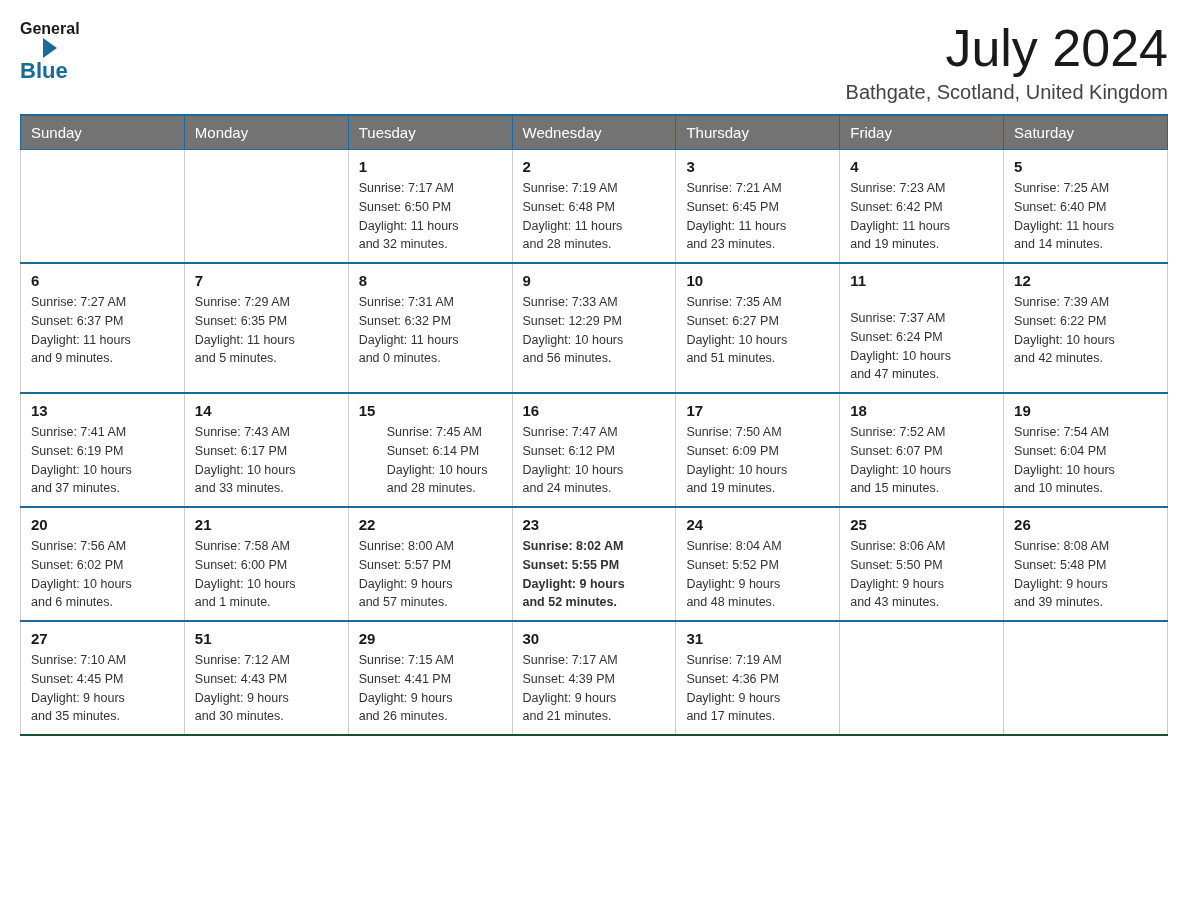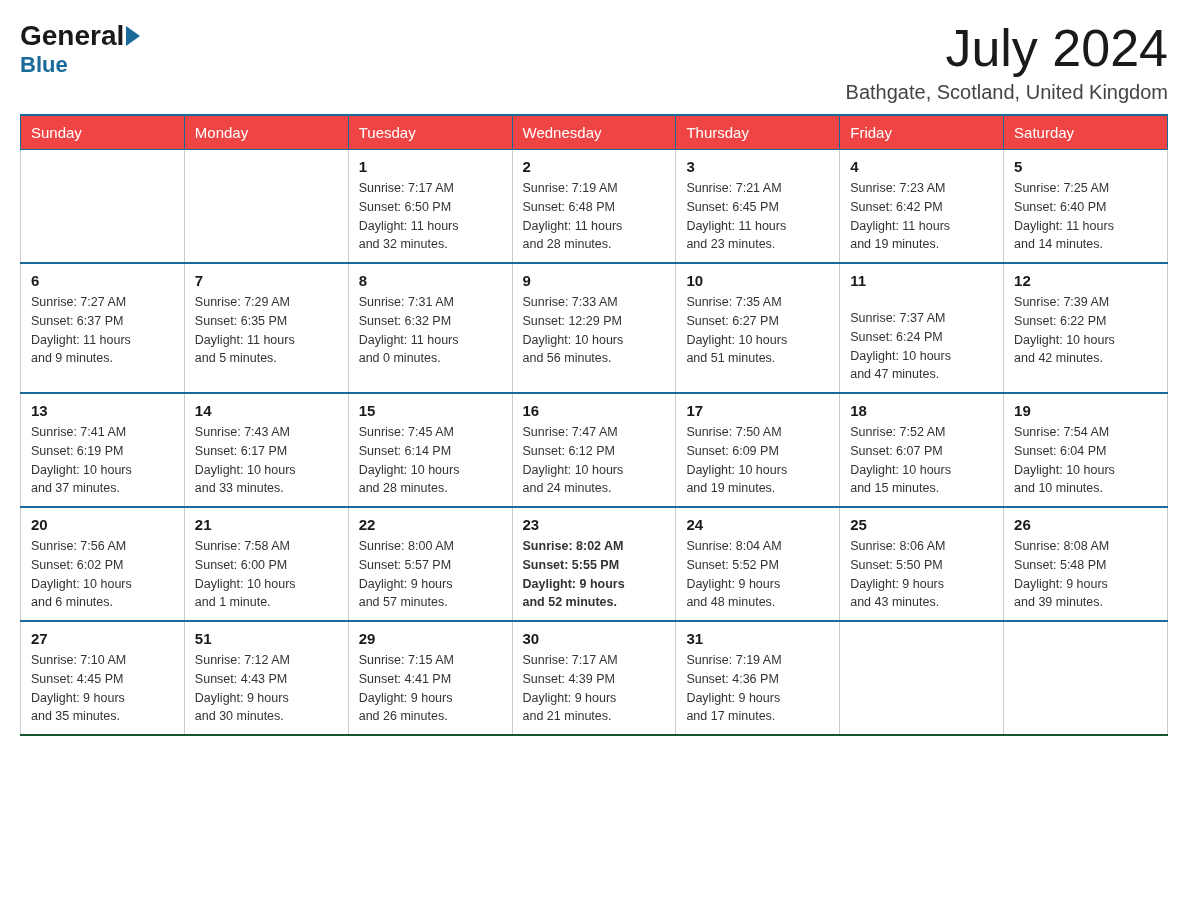--- a/index.html
+++ b/index.html
@@ -17,23 +17,24 @@
       margin-bottom: 10px;
     }
     .logo {
       display: flex;
       flex-direction: column;
       align-items: flex-start;
     }
     .logo-text {
       display: flex;
       align-items: center;
-      font-size: 28px;
+      font-size: 16px;
       font-weight: bold;
       color: #1a1a1a;
+      flex-direction: column;
     }
     .logo-general {
       color: #1a1a1a;
     }
     .logo-arrow {
       width: 0;
       height: 0;
       border-left: 14px solid #1a6b9a;
       border-top: 10px solid transparent;
       border-bottom: 10px solid transparent;
@@ -58,21 +59,21 @@
       font-size: 20px;
       color: #444;
       margin-top: 4px;
     }
     .calendar-table {
       width: 100%;
       border-collapse: collapse;
       margin-top: 8px;
     }
     .calendar-table th {
-      background-color: #ef4444;
+      background-color: #737373;
       color: #fff;
       padding: 8px 10px;
       font-size: 15px;
       font-weight: normal;
       text-align: left;
       border: 1px solid #1a6b9a;
     }
     .calendar-table td {
       vertical-align: top;
       padding: 8px 10px;
@@ -237,21 +238,21 @@
         </td>
         <td>
           <div class="day-number">14</div>
           <div class="day-info" style="white-space: pre-line;">Sunrise: 7:43 AM
 Sunset: 6:17 PM
 Daylight: 10 hours
 and 33 minutes.</div>
         </td>
         <td>
           <div class="day-number">15</div>
-          <div class="day-info" style="white-space: pre-line;">Sunrise: 7:45 AM
+          <div class="day-info" style="white-space: pre-line; margin-left: 28px;">Sunrise: 7:45 AM
 Sunset: 6:14 PM
 Daylight: 10 hours
 and 28 minutes.</div>
         </td>
         <td>
           <div class="day-number">16</div>
           <div class="day-info" style="white-space: pre-line;">Sunrise: 7:47 AM
 Sunset: 6:12 PM
 Daylight: 10 hours
 and 24 minutes.</div>

